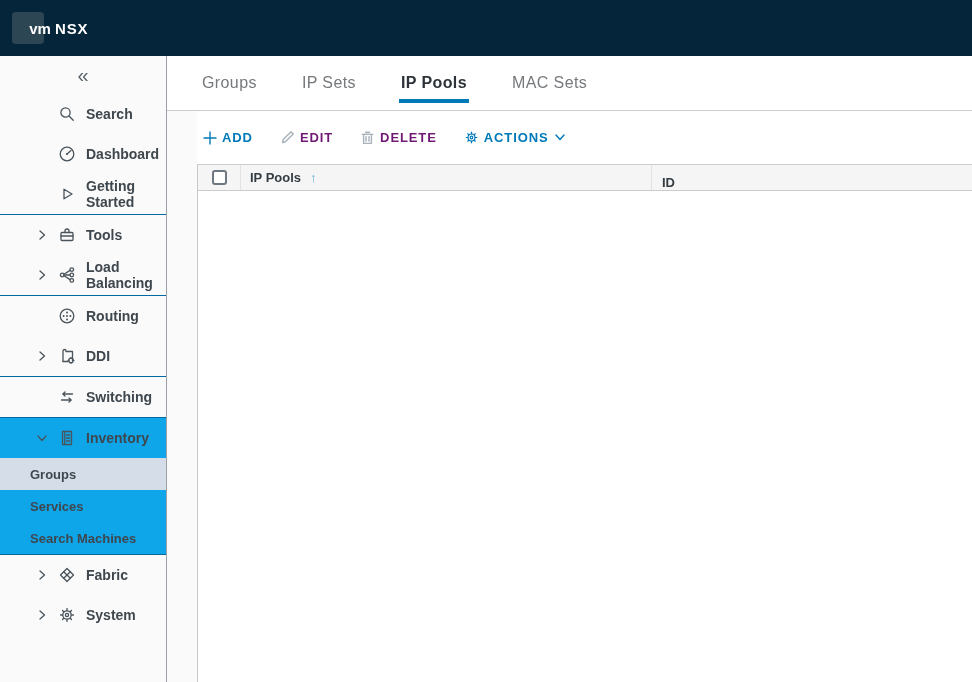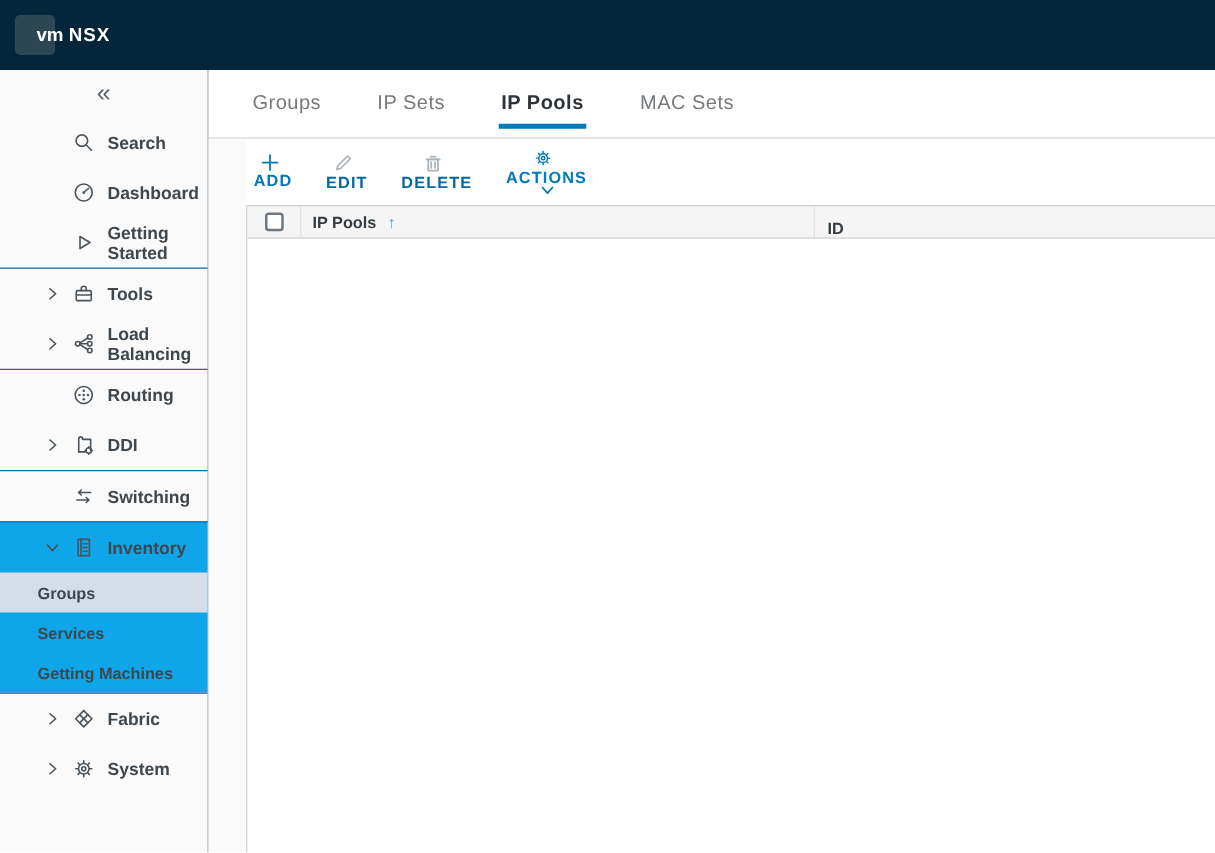--- a/index.html
+++ b/index.html
@@ -43,23 +43,23 @@
   .tab.active::after { content:""; position:absolute; left:-2px; right:-2px; bottom:7px;
     height:4px; background:#0079b8; }
 
   .content { position:absolute; top:55px; left:0; right:0; bottom:0; background:#fff; }
   .gutter { position:absolute; left:0; top:0; bottom:0; width:30px; background:#fafafa; }
   .card { position:absolute; left:30px; right:0; top:0; bottom:0; }
 
   .toolbar { height:53px; display:flex; align-items:center; padding-left:6px; }
   .tb-btn { display:flex; align-items:center; margin-right:27px; font-size:13px;
     font-weight:600; letter-spacing:0.9px; cursor:pointer; background:none; border:none;
-    font-family:"Liberation Sans", sans-serif;flex-direction:column; }
+    font-family:"Liberation Sans", sans-serif; }
   .tb-btn.blue { color:#0079b8; }
-  .tb-btn.disabled { color:#0369a1; cursor:default; }
+  .tb-btn.disabled { color:#701a75; cursor:default; }
   .tb-btn svg { margin-right:5px; }
   .tb-blue { stroke:#0079b8; fill:none; stroke-width:1.4; stroke-linecap:round; stroke-linejoin:round; }
   .tb-gray { stroke:#aab3ba; fill:none; stroke-width:1.4; stroke-linecap:round; stroke-linejoin:round; }
   .caret { margin-left:6px; }
 
   .grid { position:absolute; top:53px; left:0; right:0; bottom:0;
     border-left:1px solid #c8c8c8; }
   .grid-head { display:flex; height:27px; background:#f5f5f5;
     border-top:1px solid #cccccc; border-bottom:1px solid #cccccc; align-items:center; }
   .col-check { width:43px; height:100%; display:flex; align-items:center;
@@ -227,21 +227,21 @@
         </span>
         <span>Inventory</span>
       </div>
       <div class="sub-item selected">
         <span>Groups</span>
       </div>
       <div class="sub-item">
         <span>Services</span>
       </div>
       <div class="sub-item">
-        <span>Getting Machines</span>
+        <span>Search Machines</span>
       </div>
     </div>
 
     <div class="nav-group">
       <div class="nav-item">
         <span class="chev">
           <svg class="ic" width="12" height="12" viewBox="0 0 12 12">
               <polyline points="4,2 8.5,6 4,10"></polyline>
             </svg>
         </span>

